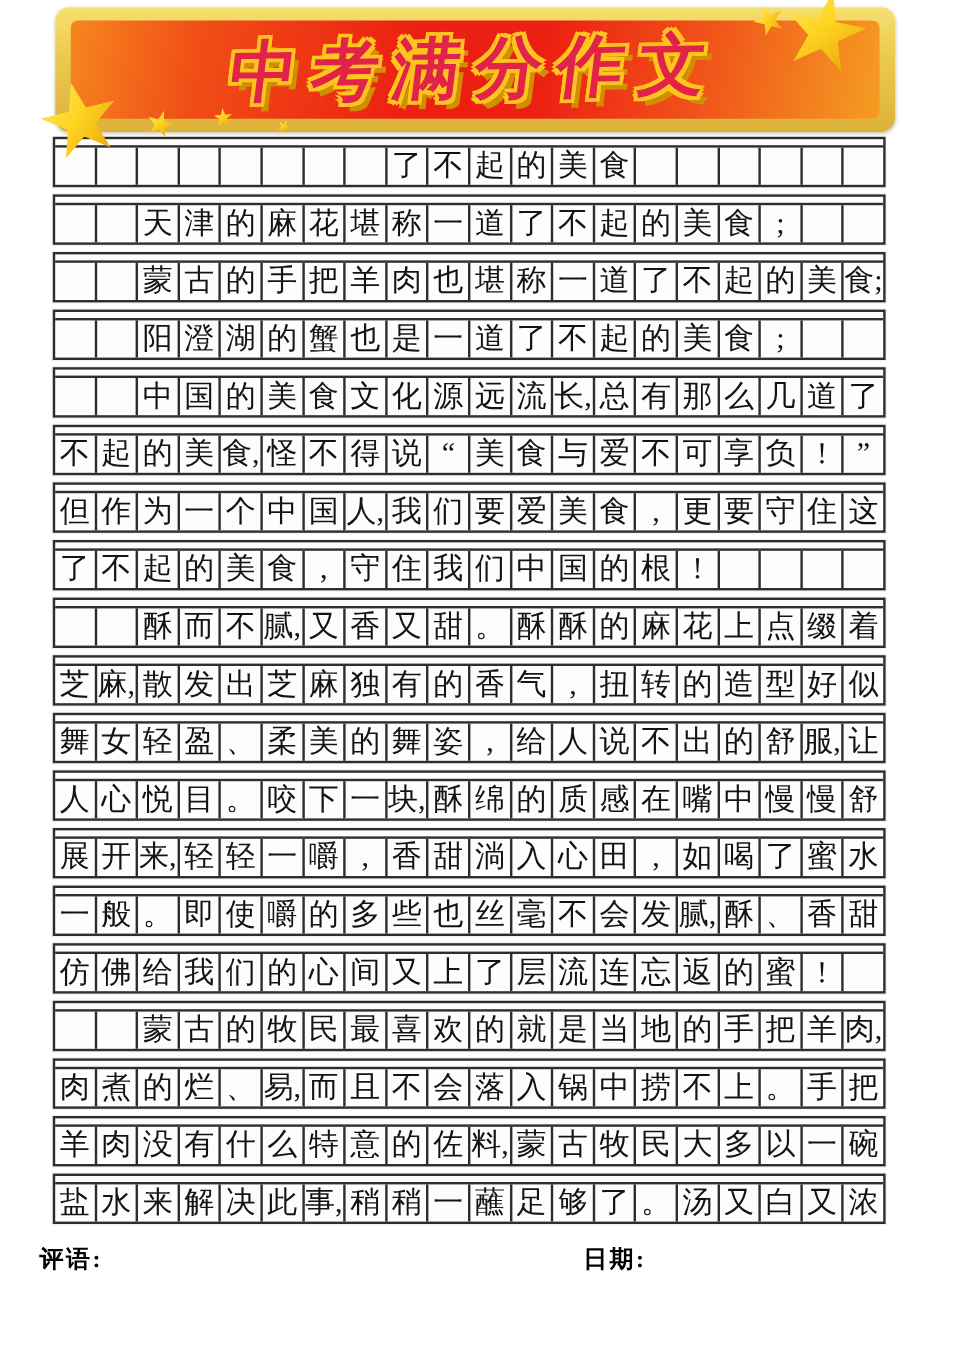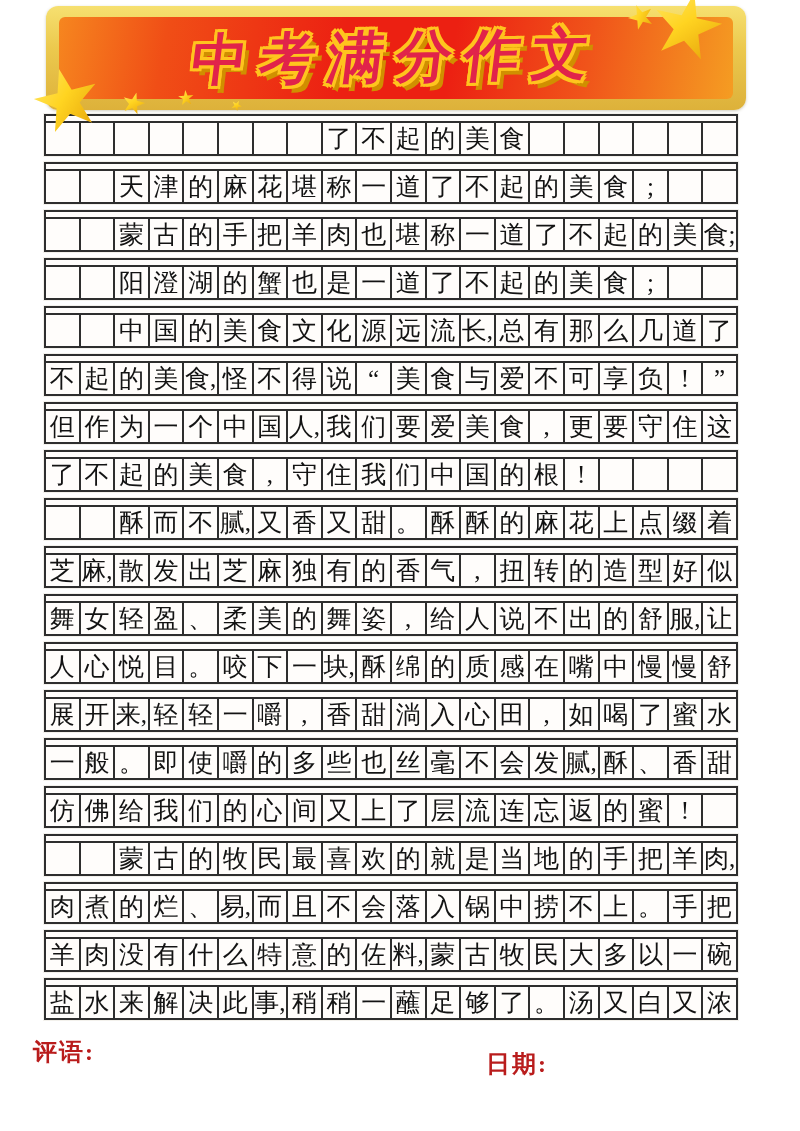--- a/index.html
+++ b/index.html
@@ -96,28 +96,28 @@
     white-space: nowrap;
     overflow: visible;
     font-family: "Liberation Serif", serif;
   }
   .cell:last-child { border-right: none; }
 
   
   .footer-label {
     position: absolute;
     top: 1036px;
-    font-size: 24px;
+    font-size: 20px;
     font-weight: 700;
-    color: #b91c1c;
+    color: #000000;
     letter-spacing: 2px;
     font-family: "Liberation Serif", serif;
   }
   .footer-label.comments { left: 33px; }
-  .footer-label.date     { left: 486px; margin-top: 12px; }
+  .footer-label.date     { left: 486px; }
 </style>
 </head>
 <body>
 
 <div class="banner">
   <div class="banner-inner">
     <h1 class="banner-title">中考满分作文</h1>
   </div>
 </div>
 <span class="star s-top-small"></span>

